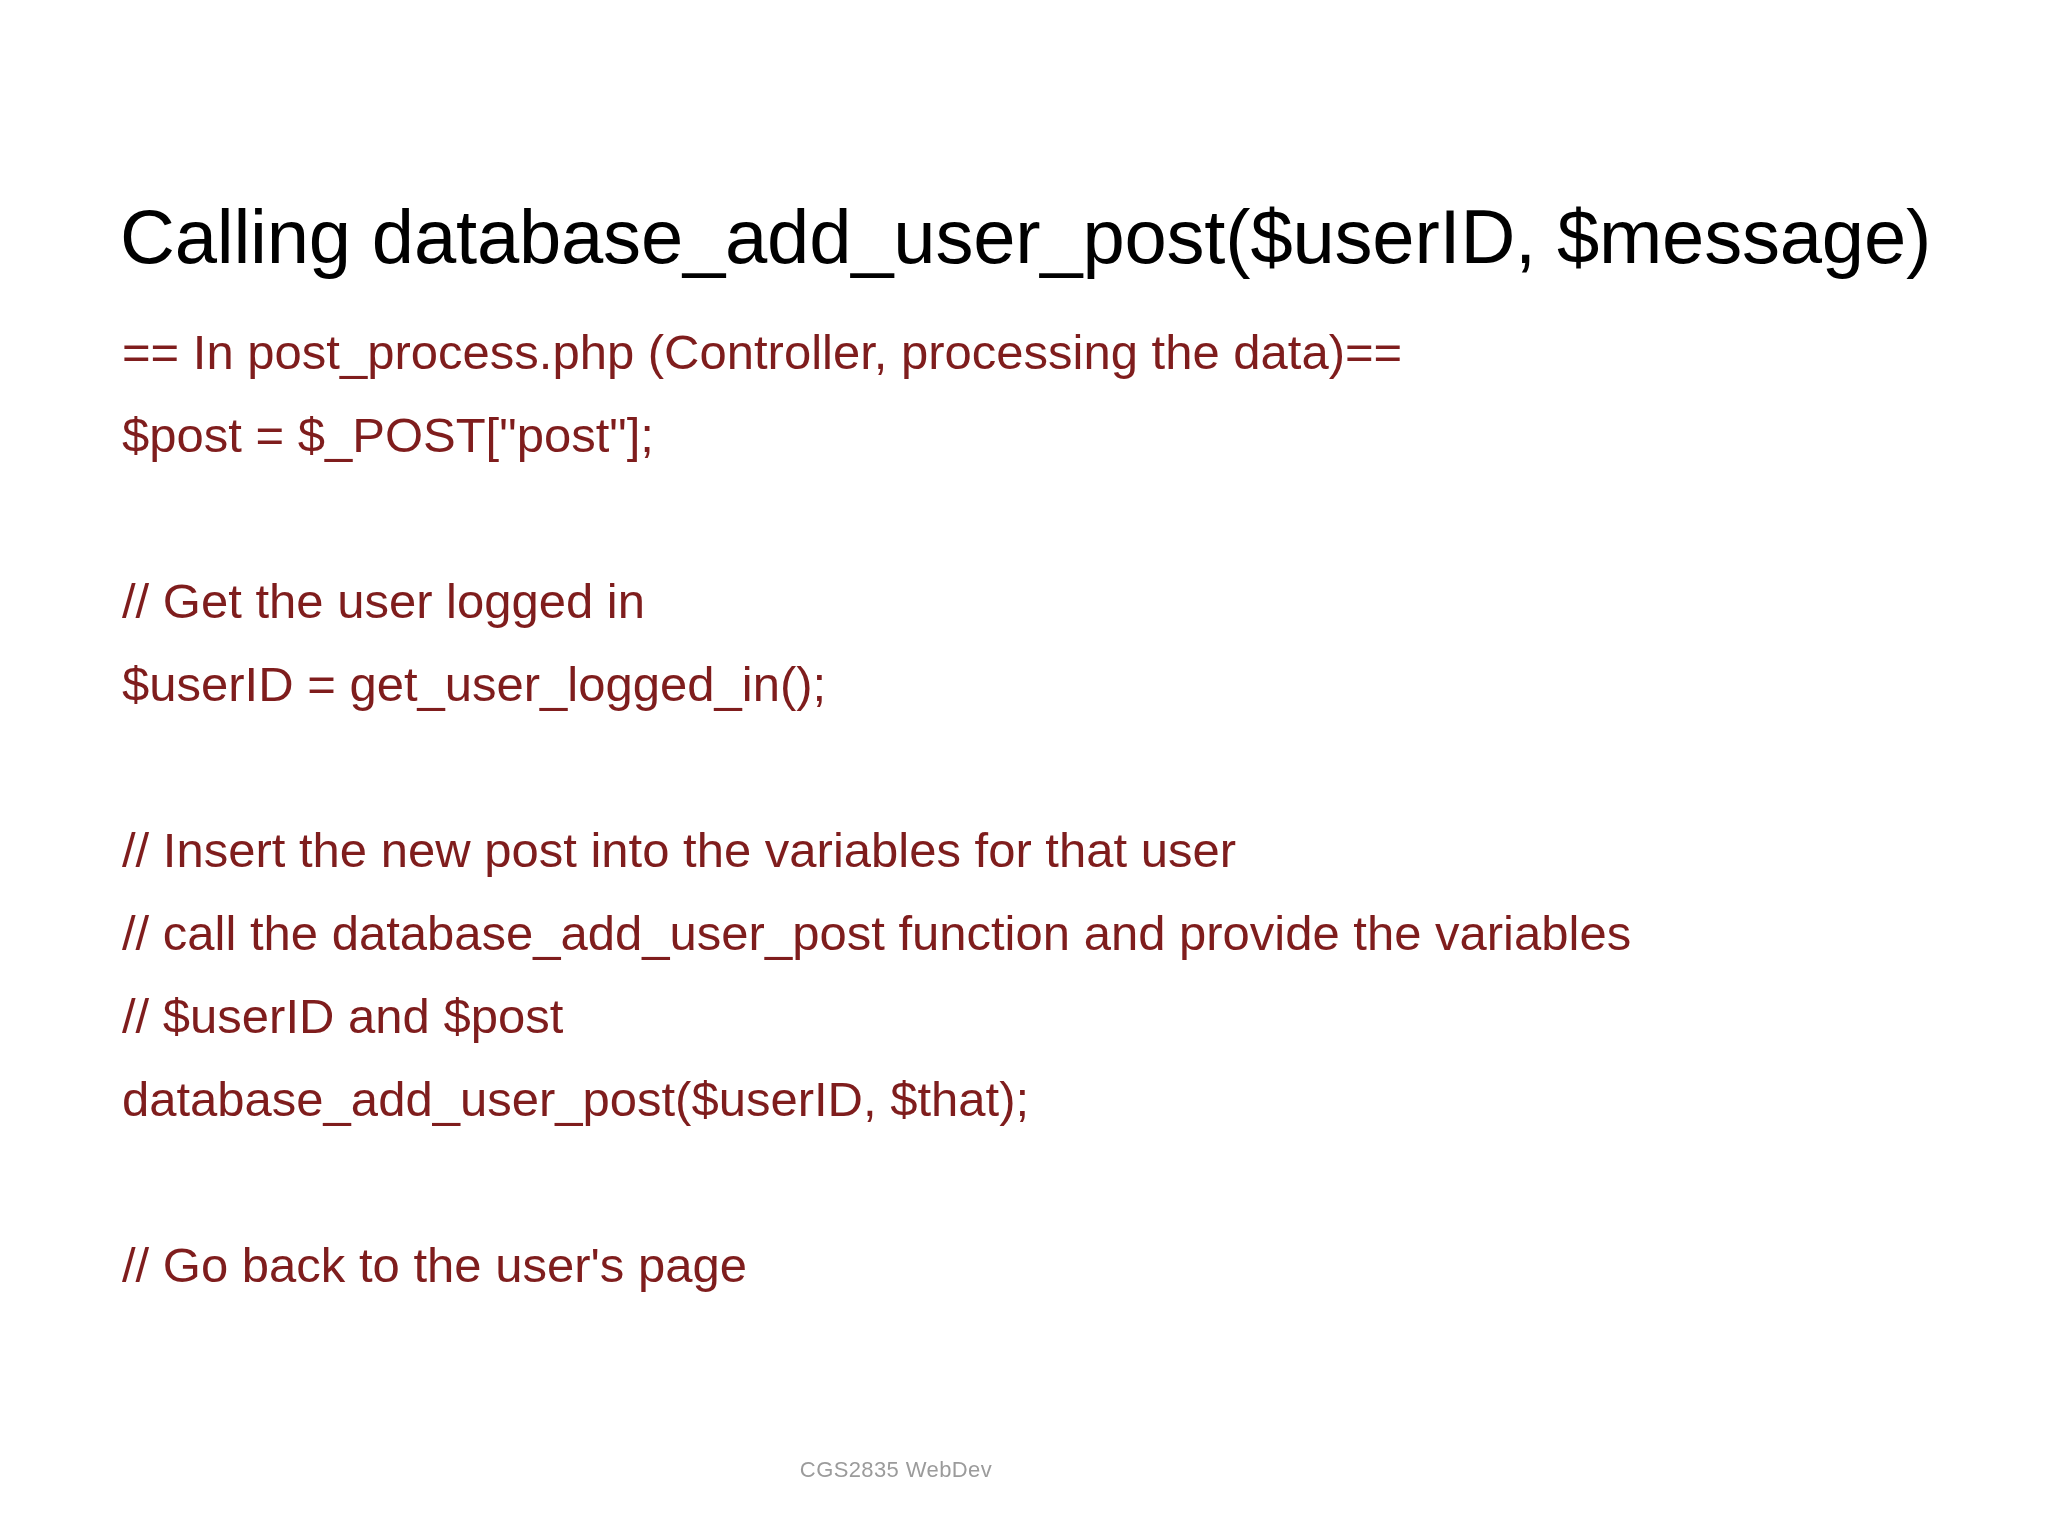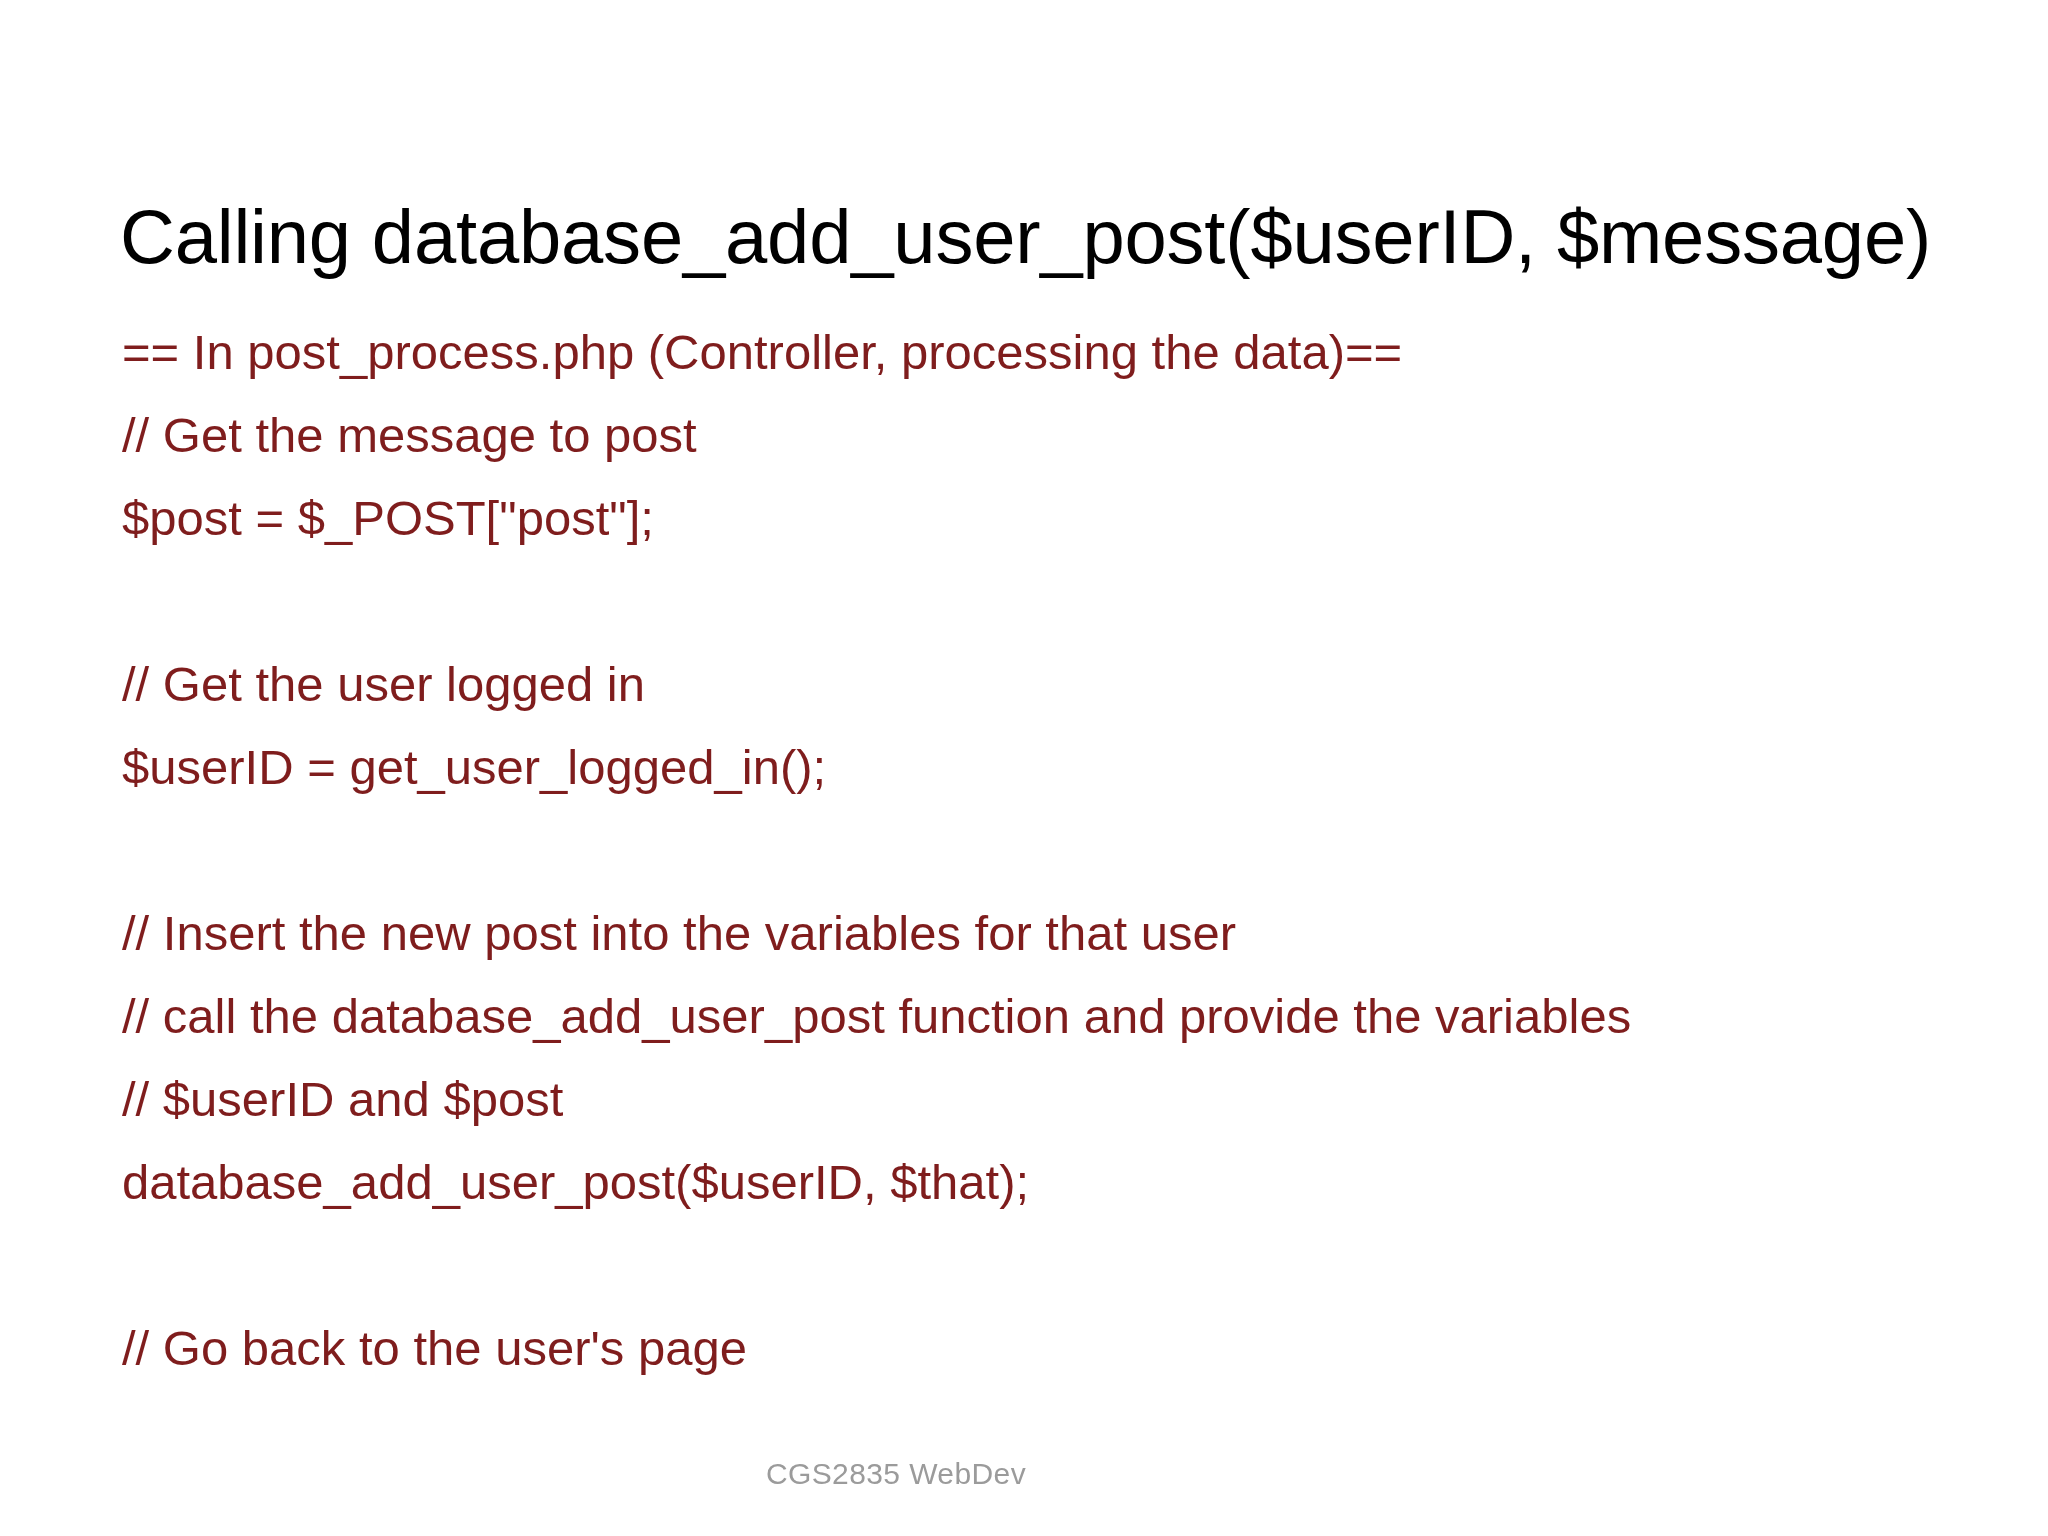--- a/index.html
+++ b/index.html
@@ -50,36 +50,35 @@
   }
   .code-line.blank {
     color: transparent;
   }
   .footer {
     position: absolute;
     left: 0;
     top: 1434px;
     width: 1792px;
     text-align: center;
-    font-size: 30px;
+    font-size: 22px;
     color: #9b9b9b;
     font-weight: 400;
     letter-spacing: 0.4px;
   }
 </style>
 </head>
 <body>
 
 <div class="slide">
 
   <h1 class="slide-title">Calling database_add_user_post($userID, $message)</h1>
 
   <div class="body-block">
       <div class="code-line">== In post_process.php (Controller, processing the data)==</div>
-      <div class="code-line">// Get the message to post</div>
       <div class="code-line">$post = $_POST["post"];</div>
       <div class="code-line blank"></div>
       <div class="code-line">// Get the user logged in</div>
       <div class="code-line">$userID = get_user_logged_in();</div>
       <div class="code-line blank"></div>
       <div class="code-line">// Insert the new post into the variables for that user</div>
       <div class="code-line">// call the database_add_user_post function and provide the variables</div>
       <div class="code-line">// $userID and $post</div>
       <div class="code-line">database_add_user_post($userID, $that);</div>
       <div class="code-line blank"></div>

